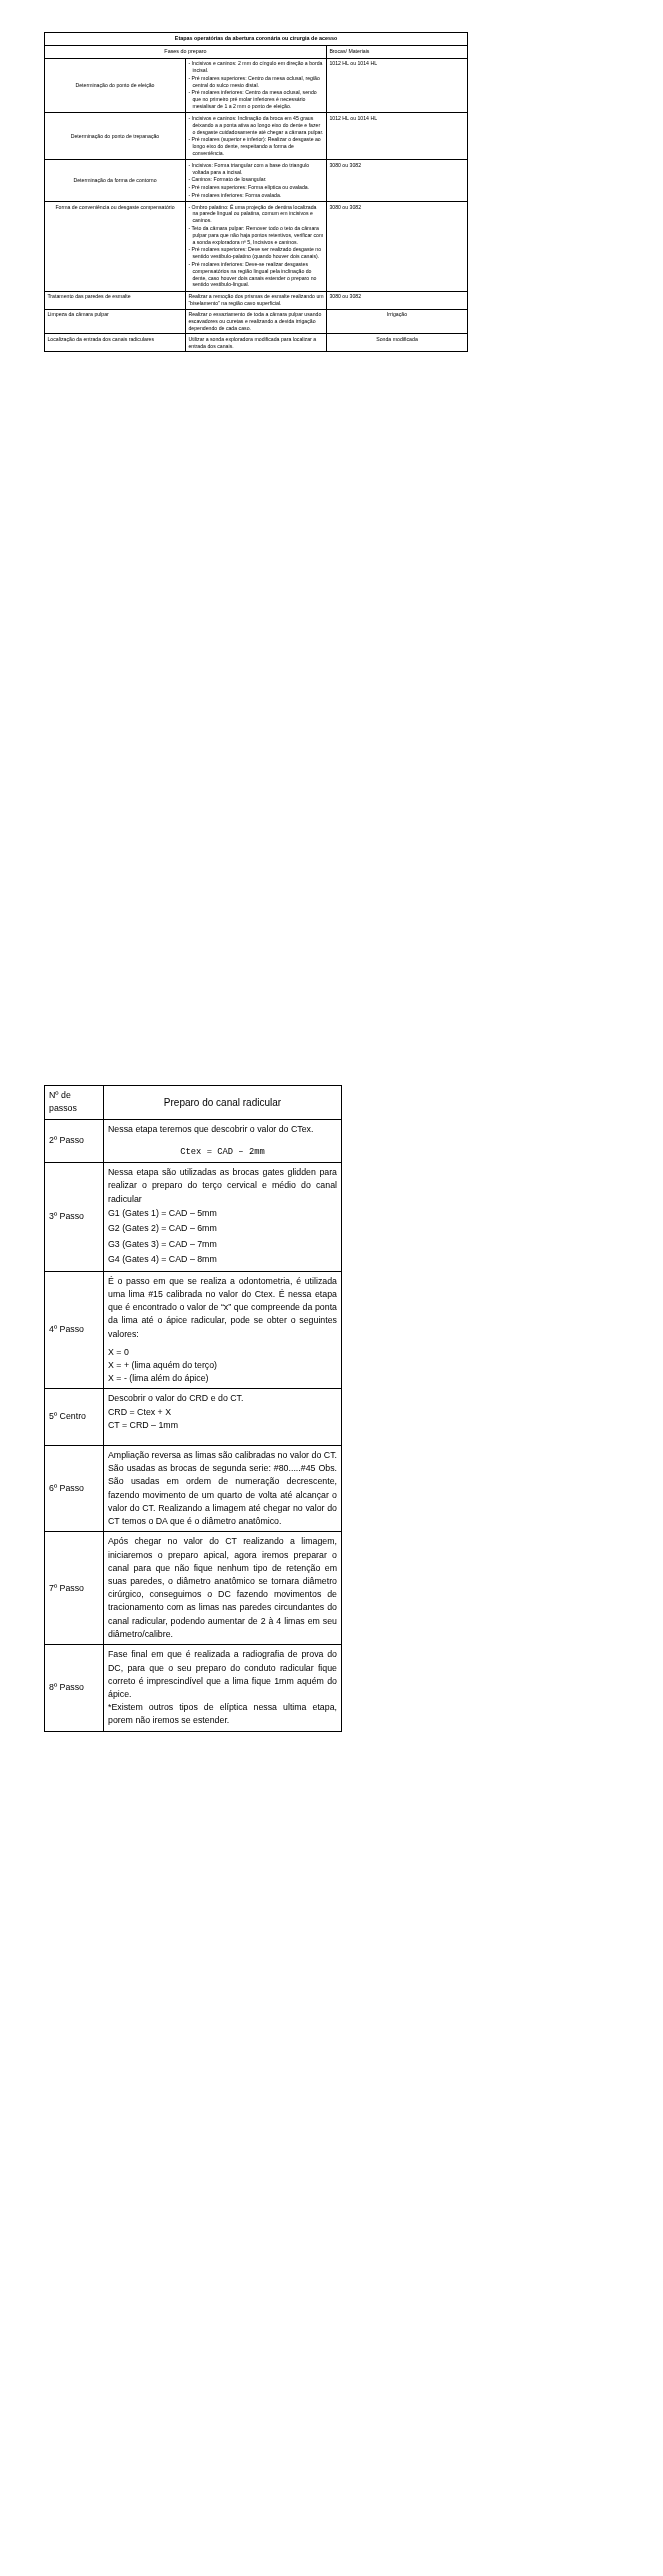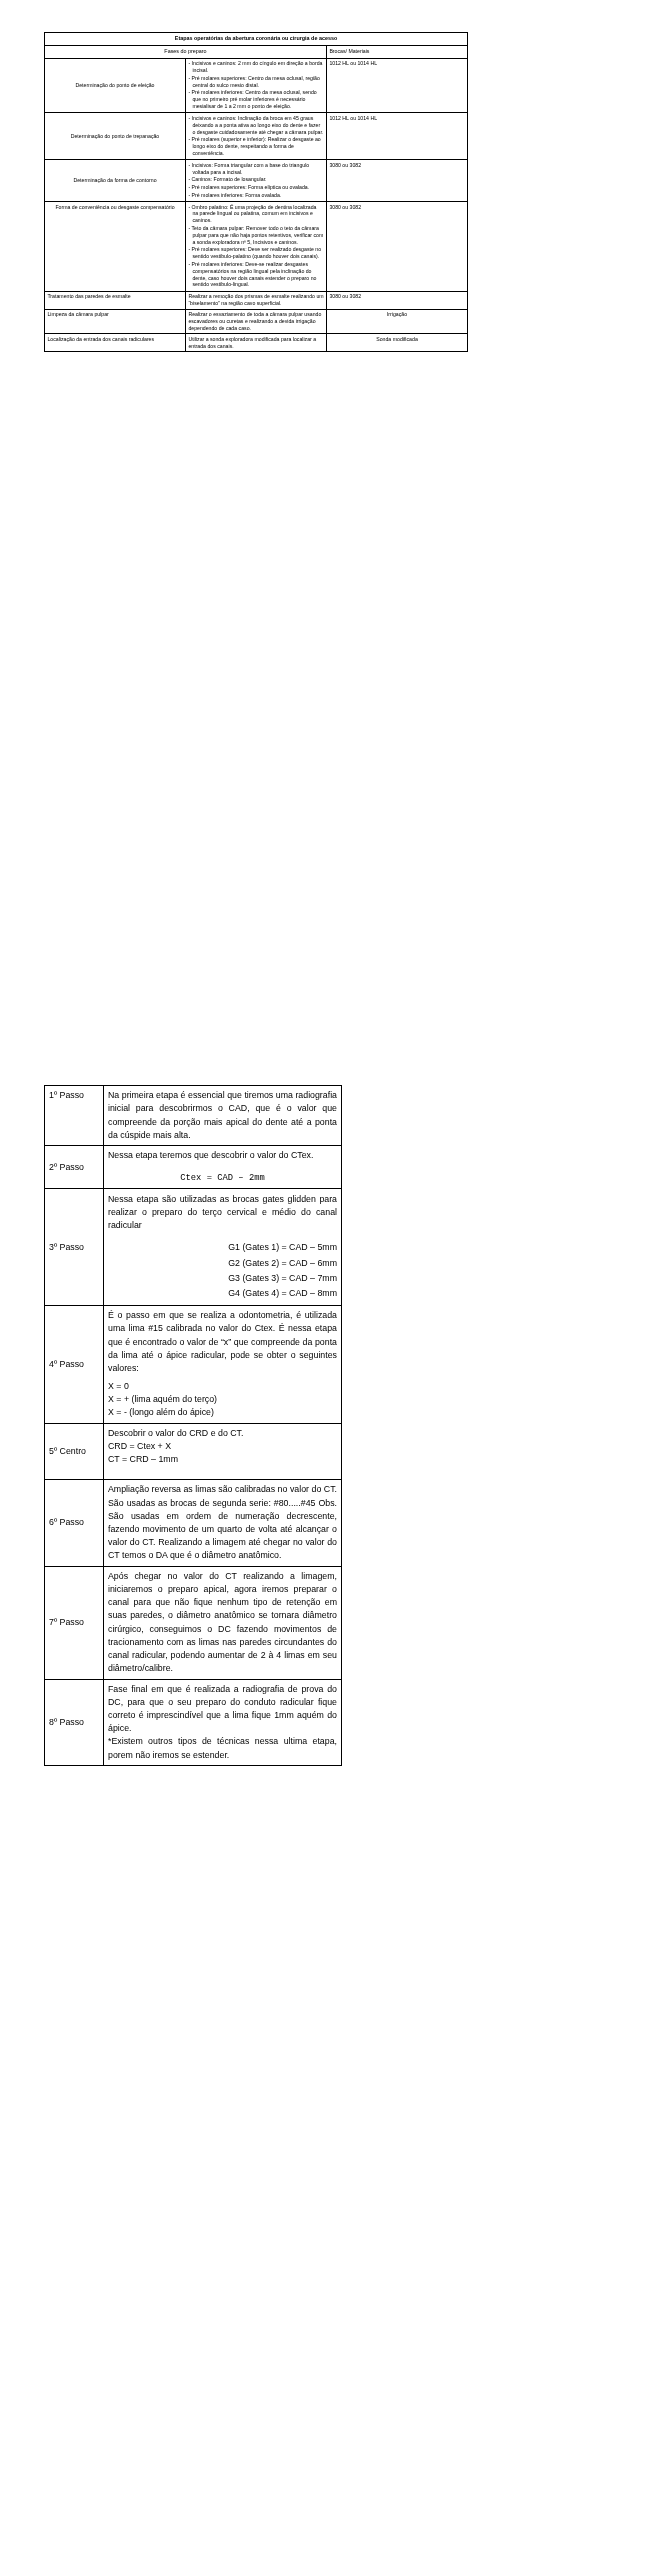--- a/index.html
+++ b/index.html
@@ -97,22 +97,21 @@
   table.t2 .mid { vertical-align: middle; margin-left: 44px; }
   table.t2 p {
     margin: 0;
   }
   table.t2 .formula-block {
     margin-top: 9.6px;
     text-align: center;
     font-family: Liberation Mono, monospace;
   }
   table.t2 .list-centered {
-    margin-top: 8px;
-    text-align: right;
+    text-align: left;
     line-height: 1.75;
   }
   table.t2 .spacer-sm { height: 4.8px; }
 </style>
 </head>
 <body>
 
 <div class="page">
 
   <div class="t1-wrap">
@@ -198,27 +197,25 @@
         </td>
         <td class="col-c ctr">Sonda modificada</td>
       </tr>
     </tbody>
       </table>
   </div>
 
   <div class="t2-wrap">
     <table class="t2">
       <tbody>
-
-      <tr>
-        <td class="c1">1º Passo</td>
-        <td class="c2">
-          <p>Na primeira etapa é essencial que tiremos uma radiografia inicial para descobrirmos o CAD, que é o valor que compreende da porção mais apical do dente até a ponta da cúspide mais alta.</p>
-        </td>
-      </tr>
+          <tr>
+        <td class="c1 hdr-step">Nº de passos</td>
+        <td class="c2 hdr-title">Preparo do canal radicular</td>
+      </tr>
+
 
       <tr>
         <td class="c1 mid">2º Passo</td>
         <td class="c2">
           <p>Nessa etapa teremos que descobrir o valor do CTex.</p>
           <p class="formula-block">Ctex = CAD – 2mm</p>
         </td>
       </tr>
 
       <tr>
@@ -234,21 +231,21 @@
         </td>
       </tr>
 
       <tr>
         <td class="c1 mid">4º Passo</td>
         <td class="c2">
           <p>É o passo em que se realiza a odontometria, é utilizada uma lima #15 calibrada no valor do Ctex. É nessa etapa que é encontrado o valor de “x” que compreende da ponta da lima até o ápice radicular, pode se obter o seguintes valores:</p>
           <div class="spacer-sm"></div>
           <p>X = 0</p>
           <p>X = + (lima aquém do terço)</p>
-          <p>X = - (longo além do ápice)</p>
+          <p>X = - (lima além do ápice)</p>
         </td>
       </tr>
 
       <tr>
         <td class="c1 mid">5º Centro</td>
         <td class="c2">
           <p>Descobrir o valor do CRD e do CT.</p>
           <p>CRD = Ctex + X</p>
           <p>CT = CRD – 1mm</p>
           <div class="spacer-sm"></div>
@@ -267,21 +264,21 @@
         <td class="c1 mid">7º Passo</td>
         <td class="c2">
           <p>Após chegar no valor do CT realizando a limagem, iniciaremos o preparo apical, agora iremos preparar o canal para que não fique nenhum tipo de retenção em suas paredes, o diâmetro anatômico se tornara diâmetro cirúrgico, conseguimos o DC fazendo movimentos de tracionamento com as limas nas paredes circundantes do canal radicular, podendo aumentar de 2 à 4 limas em seu diâmetro/calibre.</p>
         </td>
       </tr>
 
       <tr>
         <td class="c1 mid">8º Passo</td>
         <td class="c2">
           <p>Fase final em que é realizada a radiografia de prova do DC, para que o seu preparo do conduto radicular fique correto é imprescindível que a lima fique 1mm aquém do ápice.</p>
-          <p>*Existem outros tipos de técnicas nessa ultima etapa, porem não iremos se estender.</p>
+          <p>*Existem outros tipos de elíptica nessa ultima etapa, porem não iremos se estender.</p>
         </td>
       </tr>
     </tbody>
       </table>
   </div>
 
 </div>
 
 
 </body></html>

